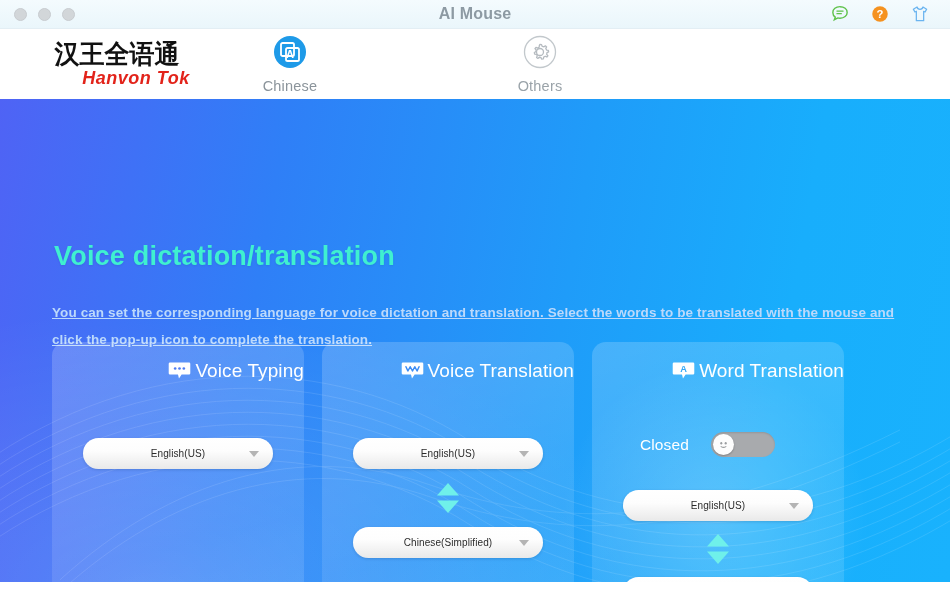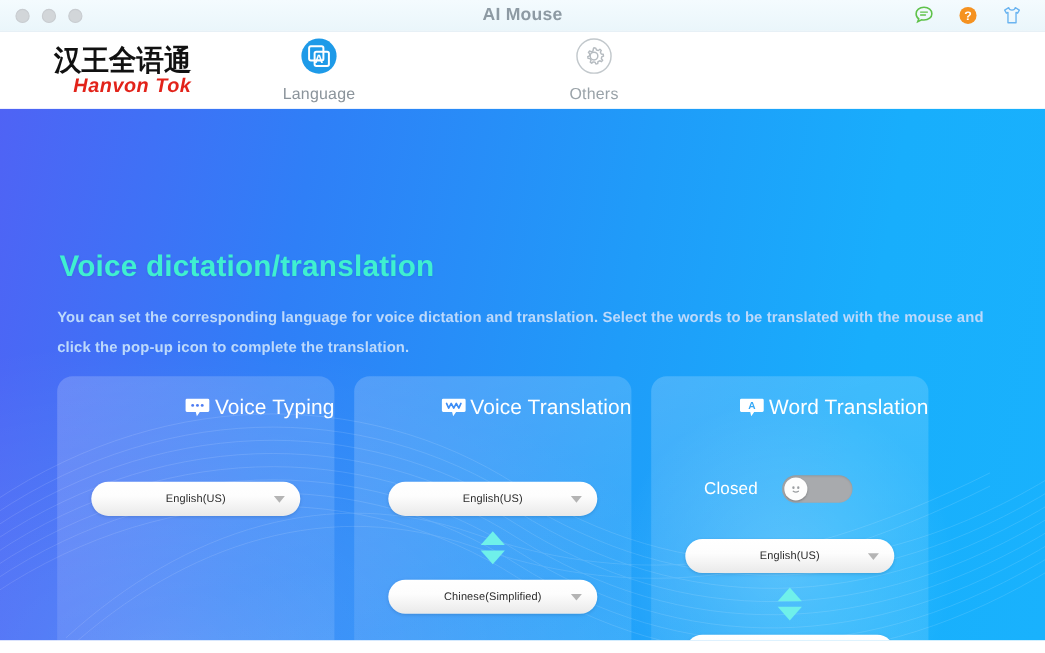--- a/index.html
+++ b/index.html
@@ -41,23 +41,23 @@
 
   
   .navbar{
     height:70px;
     background:#ffffff;
     display:flex;
     align-items:center;
     position:relative;
   }
   .logo{
-    margin-left:4px;
+    margin-left:32px;
     width:170px;
-    display:flex; flex-direction:column; align-items:flex-end;
+    display:flex; flex-direction:column; align-items:center;
     line-height:1;
   }
   .logo-cn{
     font-family:"DejaVu Sans", sans-serif;
     font-size:25px; font-weight:bold; color:#111; letter-spacing:0px;
     transform:scaleY(1.05);
   }
   .logo-en{
     font-size:18px; font-weight:bold; font-style:italic;
     color:#e2231a; letter-spacing:.5px; margin-top:2px; margin-left:38px;
@@ -99,29 +99,29 @@
     opacity:.30; pointer-events:none;
   }
   .halo{
     position:absolute; right:70px; top:250px;
     width:330px;height:330px;border-radius:50%;
     background:radial-gradient(circle, rgba(255,255,255,.18) 0%, rgba(255,255,255,.07) 40%, rgba(255,255,255,0) 66%);
     pointer-events:none;
   }
 
   .heading{
-    position:absolute; left:54px; top:128px;
+    position:absolute; left:54px; top:142px;
     font-size:27px; font-weight:bold; color:#3ff0d0;
     letter-spacing:.2px;
     text-shadow:0 1px 2px rgba(0,60,120,.12);
   }
   .desc{
-    position:absolute; left:52px; top:176px; width:845px;
+    position:absolute; left:52px; top:200px; width:845px;
     font-size:13.5px; font-weight:bold; color:#bcd9fb;
-    line-height:27px; letter-spacing:.1px;
+    line-height:27px; letter-spacing:.1px;text-decoration:underline;
   }
 
   
   .cards{
     position:absolute; left:52px; top:243px;
     display:flex; gap:18px;
   }
   .card{
     width:252px; height:330px;
     border-radius:14px;
@@ -237,21 +237,21 @@
 
     <div class="navitem active">
       <span>
         <svg width="34" height="34" viewBox="0 0 34 34">
           <circle cx="17" cy="17" r="16" fill="#1e9ae8"></circle>
           <rect x="8" y="8" width="13" height="13" rx="1.6" fill="none" stroke="#ffffff" stroke-width="1.8"></rect>
           <rect x="13" y="13" width="13" height="13" rx="1.6" fill="none" stroke="#ffffff" stroke-width="1.8"></rect>
           <text x="17" y="23" text-anchor="middle" font-size="11" font-weight="bold" font-family="Liberation Sans, sans-serif" fill="#ffffff">A</text>
         </svg>
       </span>
-      <span class="navlabel">Language</span>
+      <span class="navlabel">Chinese</span>
     </div>
 
 
     <div class="navitem">
       <span>
         <svg width="34" height="34" viewBox="0 0 34 34">
           <circle cx="17" cy="17" r="15.5" fill="none" stroke="#c2c8cc" stroke-width="1.3"></circle>
           <path d="M17 9.4 l1.55 .32 .72 1.7 1.75 .44 1.36 -1.06 1.25 1.1 -.84 1.52 .8 1.62 1.78 .26 .26 1.64 -1.64 .72 -.3 1.76 1.18 1.34 -1.05 1.28 -1.6 -.8 -1.56 .86 -.28 1.78 -1.63 .3 -.78 -1.62 -1.76 -.32 -1.3 1.2 -1.33 -1 .74 -1.6 -.88 -1.54 -1.8 -.2 -.32 -1.62 1.6 -.78 .26 -1.76 -1.22 -1.3 1.02 -1.3 1.62 .76 1.54 -.9 .24 -1.78 z" fill="none" stroke="#b5bbc0" stroke-width="1.3" stroke-linejoin="round"></path>
           <circle cx="17" cy="17" r="3.5" fill="none" stroke="#b5bbc0" stroke-width="1.3"></circle>
         </svg>

